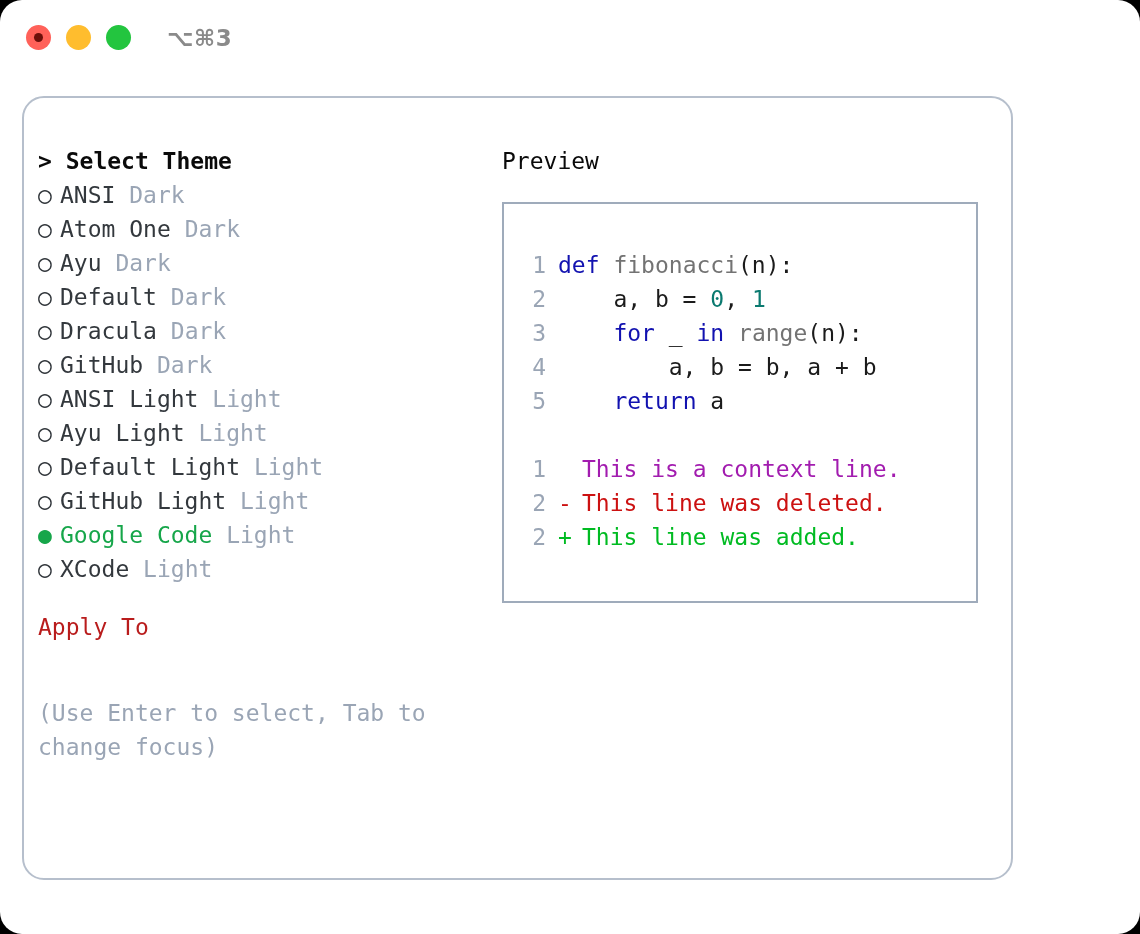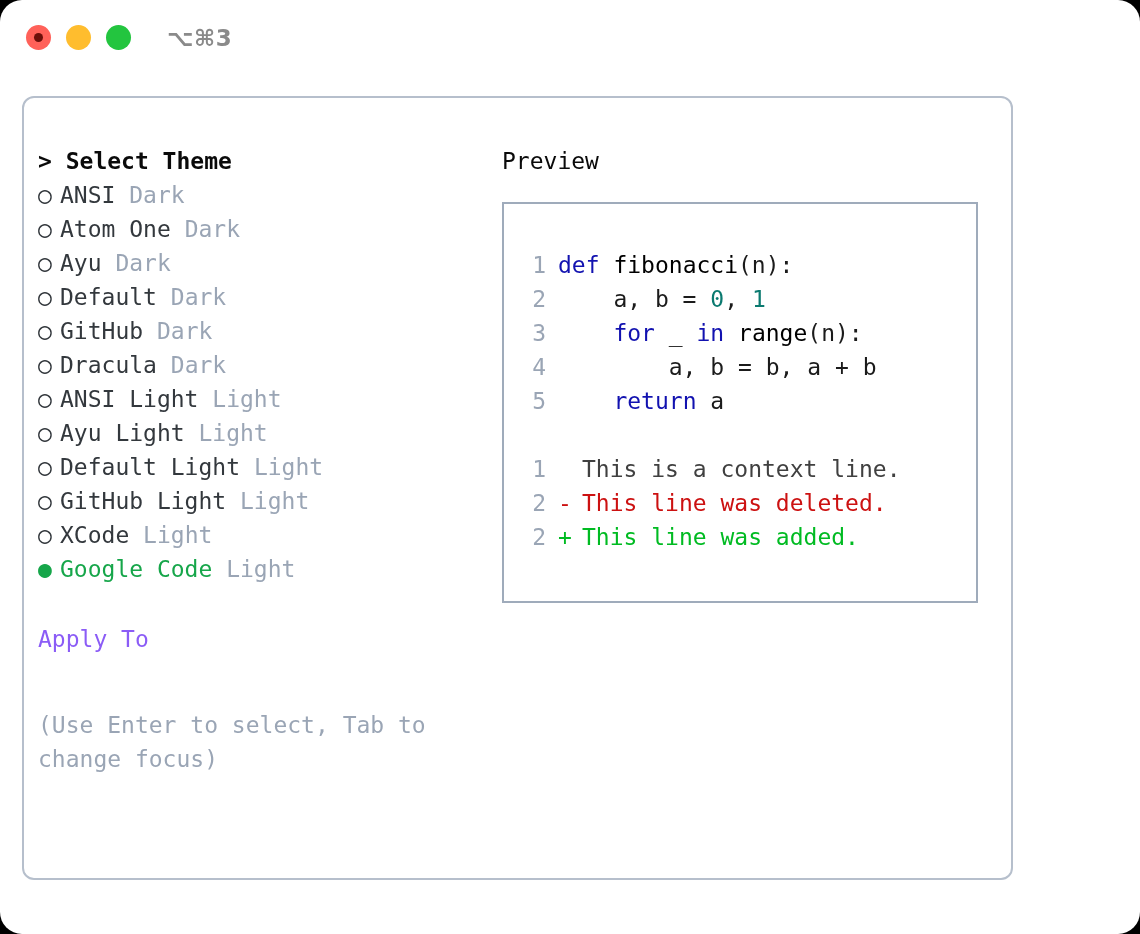--- a/index.html
+++ b/index.html
@@ -73,21 +73,21 @@
   }
 
   
   .panel {
     position: absolute;
     left: 22px;
     top: 96px;
     width: 991px;
     height: 784px;
     border: 2px solid #b6bfcc;
-    border-radius: 12px;
+    border-radius: 22px;
     background: #ffffff;
     box-sizing: border-box;
   }
 
   .panel-inner {
     position: absolute;
     left: 0; top: 0;
     width: 100%;
     height: 100%;
   }
@@ -123,23 +123,23 @@
   }
   .opt.selected { color: #16a64a; }
   .opt.selected .bullet { color: #16a64a; }
   .opt .tag {
     color: #9aa5b5;
   }
 
   .applyto-head {
     font-size: 23px;
     line-height: 34px;
-    color: #8b5cf6;
-    white-space: pre;
-    margin-top: 36px;
+    color: #b91c1c;
+    white-space: pre;
+    margin-top: 24px;
   }
 
   .hint {
     margin-top: 52px;
     font-size: 23px;
     line-height: 34px;
     color: #9aa5b5;
     width: 410px;
   }
 
@@ -180,29 +180,29 @@
   .cline { display: block; white-space: pre; }
   .ln {
     display: inline-block;
     width: 28px;
     text-align: right;
     color: #9aa5b5;
   }
   .gap { display: inline-block; width: 12px; }
 
   .kw   { color: #1212b0; }
-  .fn   { color: #000000; }
+  .fn   { color: #737373; }
   .num  { color: #0b7a70; }
   .pl   { color: #1b1b1b; }
   .punc { color: #1b1b1b; }
 
   .blank { display: block; height: 34px; }
 
   .dline { display: block; white-space: pre; }
-  .dctx { color: #404040; }
+  .dctx { color: #a21caf; }
   .ddel { color: #cc1111; }
   .dadd { color: #00bb22; }
   .dmark { display: inline-block; width: 24px; }
 </style>
 </head>
 <body>
 
 <div class="window">
 
   <div class="titlebar">
@@ -218,28 +218,28 @@
     <div class="panel-inner">
 
       <div class="left-col">
         <div class="section-title">&gt; Select Theme</div>
 
         <div class="opt-list" id="theme-list">
             <span class="opt"><span class="bullet">○</span><span>ANSI </span><span class="tag">Dark</span></span>
             <span class="opt"><span class="bullet">○</span><span>Atom One </span><span class="tag">Dark</span></span>
             <span class="opt"><span class="bullet">○</span><span>Ayu </span><span class="tag">Dark</span></span>
             <span class="opt"><span class="bullet">○</span><span>Default </span><span class="tag">Dark</span></span>
+            <span class="opt"><span class="bullet">○</span><span>Dracula </span><span class="tag">Dark</span></span>
             <span class="opt"><span class="bullet">○</span><span>GitHub </span><span class="tag">Dark</span></span>
-            <span class="opt"><span class="bullet">○</span><span>Dracula </span><span class="tag">Dark</span></span>
             <span class="opt"><span class="bullet">○</span><span>ANSI Light </span><span class="tag">Light</span></span>
             <span class="opt"><span class="bullet">○</span><span>Ayu Light </span><span class="tag">Light</span></span>
             <span class="opt"><span class="bullet">○</span><span>Default Light </span><span class="tag">Light</span></span>
             <span class="opt"><span class="bullet">○</span><span>GitHub Light </span><span class="tag">Light</span></span>
+            <span class="opt selected"><span class="bullet">●</span><span>Google Code </span><span class="tag">Light</span></span>
             <span class="opt"><span class="bullet">○</span><span>XCode </span><span class="tag">Light</span></span>
-            <span class="opt selected"><span class="bullet">●</span><span>Google Code </span><span class="tag">Light</span></span>
           </div>
 
         <div class="applyto-head">Apply To</div>
 
 
         <div class="hint">(Use Enter to select, Tab to change focus)</div>
       </div>
 
       <div class="right-col">
         <div class="preview-title">Preview</div>

